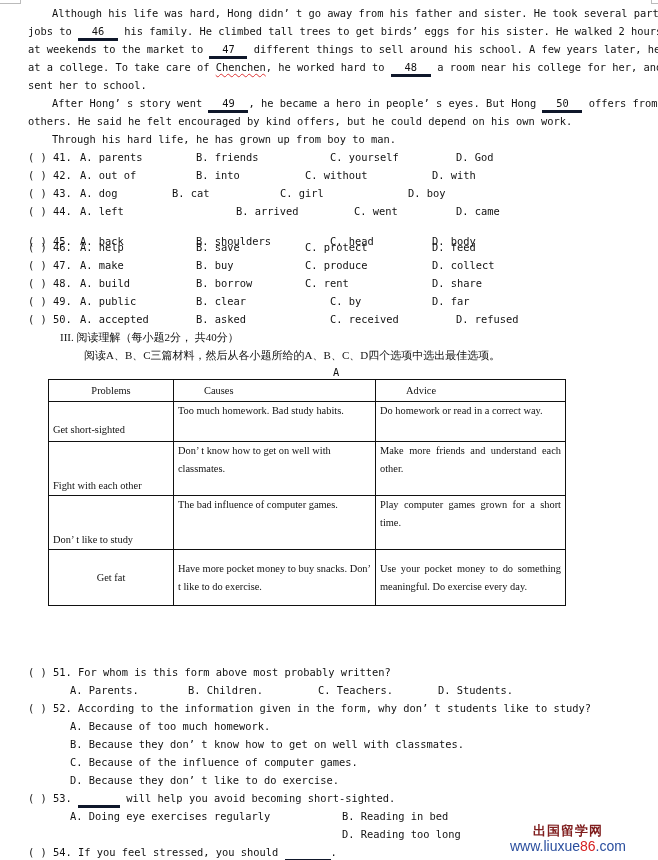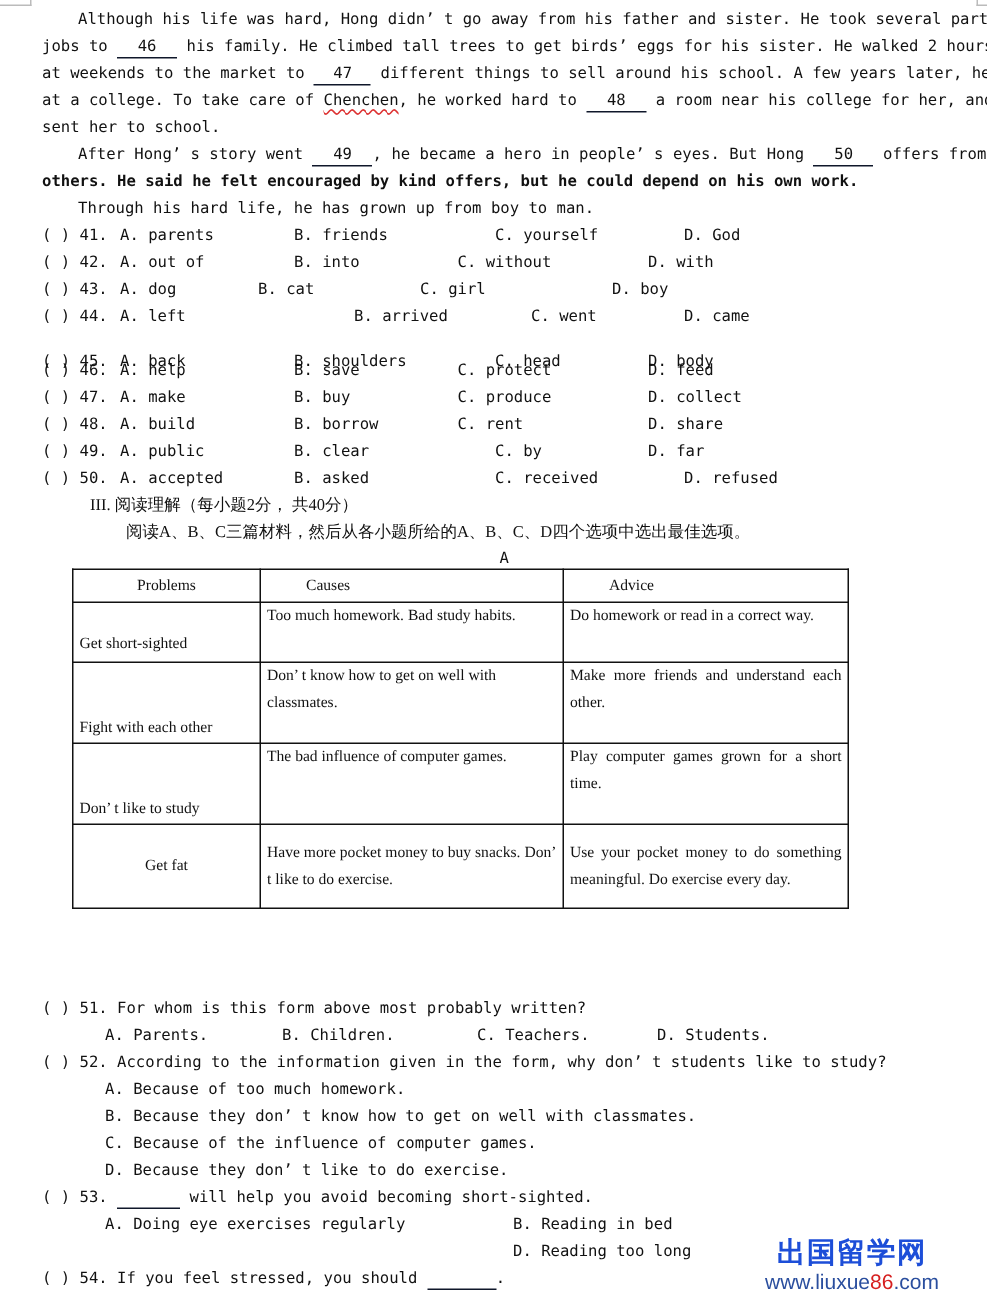--- a/index.html
+++ b/index.html
@@ -5,38 +5,38 @@
   html, body { margin: 0; padding: 0; background: #ffffff; }
   body {
     width: 658px; height: 860px; position: relative; overflow: hidden;
     font-family: "DejaVu Sans Mono", "Liberation Mono", monospace;
     color: #111; font-size: 10.4px;
   }
   .corner-tl { position: absolute; left: 0; top: 0; width: 20px; height: 3px; border-right: 1px solid #bbb; border-bottom: 1px solid #bbb; }
   .corner-tr { position: absolute; right: 0; top: 0; width: 6px; height: 3px; border-left: 1px solid #bbb; border-bottom: 1px solid #bbb; }
   .line { position: absolute; left: 28px; white-space: nowrap; line-height: 18px; height: 18px; }
   .ind { left: 52px; }
-  .blank { display: inline-block; border-bottom: 1px solid #0f172a; text-align: center; line-height: 13px; }
+  .blank { display: inline-block; border-bottom: 3px solid #0f172a; text-align: center; line-height: 13px; }
   .squiggle { text-decoration: underline wavy #d33; text-decoration-thickness: 1px; text-underline-offset: 2px; }
   .opt { position: absolute; top: 0; }
   .qnum { position: absolute; left: 0; top: 0; }
   .heading { font-family: Liberation Serif, serif; font-size: 11px; margin-left: 32px; }
   .table-label { position: absolute; left: 333px; top: 366px; font-size: 10.4px; }
   table.form {
     position: absolute; left: 48px; top: 379px; border-collapse: collapse;
     font-family: Liberation Serif, serif; font-size: 10.4px;
   }
   table.form td, table.form th {
     border: 1.5px solid #111; padding: 0 4px; vertical-align: middle; line-height: 18px; font-weight: normal;
   }
   table.form th { height: 21px; text-align: left; }
   .c1 { width: 116px; } .c2 { width: 167px; } .c3 { width: 155px; }
   .just { text-align: justify; }
   .watermark { position: absolute; left: 510px; top: 822px; text-align: center; }
-  .wm-cn { font-family: "DejaVu Sans", "Liberation Sans", sans-serif; font-size: 19px; color: #1d4ed8; letter-spacing: 1px; font-weight: bold; }
+  .wm-cn { font-family: "DejaVu Sans", "Liberation Sans", sans-serif; font-size: 13px; color: #7f1d1d; letter-spacing: 1px; font-weight: bold; }
   .wm-url { font-family: "Liberation Sans", "DejaVu Sans", sans-serif; font-size: 14px; color: #2a4e9e; margin-top: -2px; }
   .wm-url .red { color: #d62020; }
 </style>
 </head>
 <body>
 
 <div class="corner-tl"></div>
 <div class="corner-tr"></div>
 
 <div class="line ind" style="top:4px;"><span>Although his life was hard, Hong didn’ t go away from his father and sister. He took several part-time</span></div>
@@ -47,21 +47,21 @@
   <span>at weekends to the market to</span> <span class="blank" style="width:38px;">47</span> <span>different things to sell around his school. A few years later, he studied</span>
 </div>
 <div class="line" style="top:58px;">
   <span>at a college. To take care of</span> <span class="squiggle">Chenchen</span><span>, he worked hard to</span> <span class="blank" style="width:40px;">48</span> <span>a room near his college for her,  and</span>
 </div>
 <div class="line" style="top:76px;"><span>sent her to school.</span></div>
 
 <div class="line ind" style="top:94px;">
   <span>After Hong’ s story went</span> <span class="blank" style="width:40px;">49</span><span>, he became a hero in people’ s eyes. But Hong</span> <span class="blank" style="width:40px;">50</span> <span>offers from</span>
 </div>
-<div class="line" style="top:112px;font-weight:bold;"><span>others. He said he felt encouraged by kind offers,  but he could depend on his own work.</span></div>
+<div class="line" style="top:112px;"><span>others. He said he felt encouraged by kind offers,  but he could depend on his own work.</span></div>
 <div class="line ind" style="top:130px;"><span>Through his hard life, he has grown up from boy to man.</span></div>
 
 <div class="line" style="top:148px; width:600px;">
   <span class="qnum">( ) 41.</span>
     <span class="opt" style="left:52px">A.  parents</span>
     <span class="opt" style="left:168px">B.  friends</span>
     <span class="opt" style="left:302px">C.  yourself</span>
     <span class="opt" style="left:428px">D.  God</span>
 </div>
 <div class="line" style="top:166px; width:600px;">

